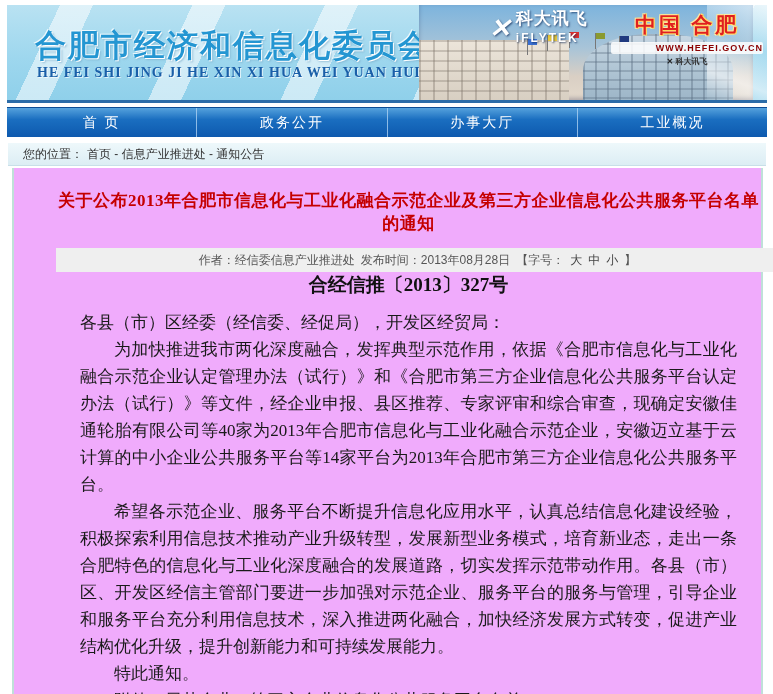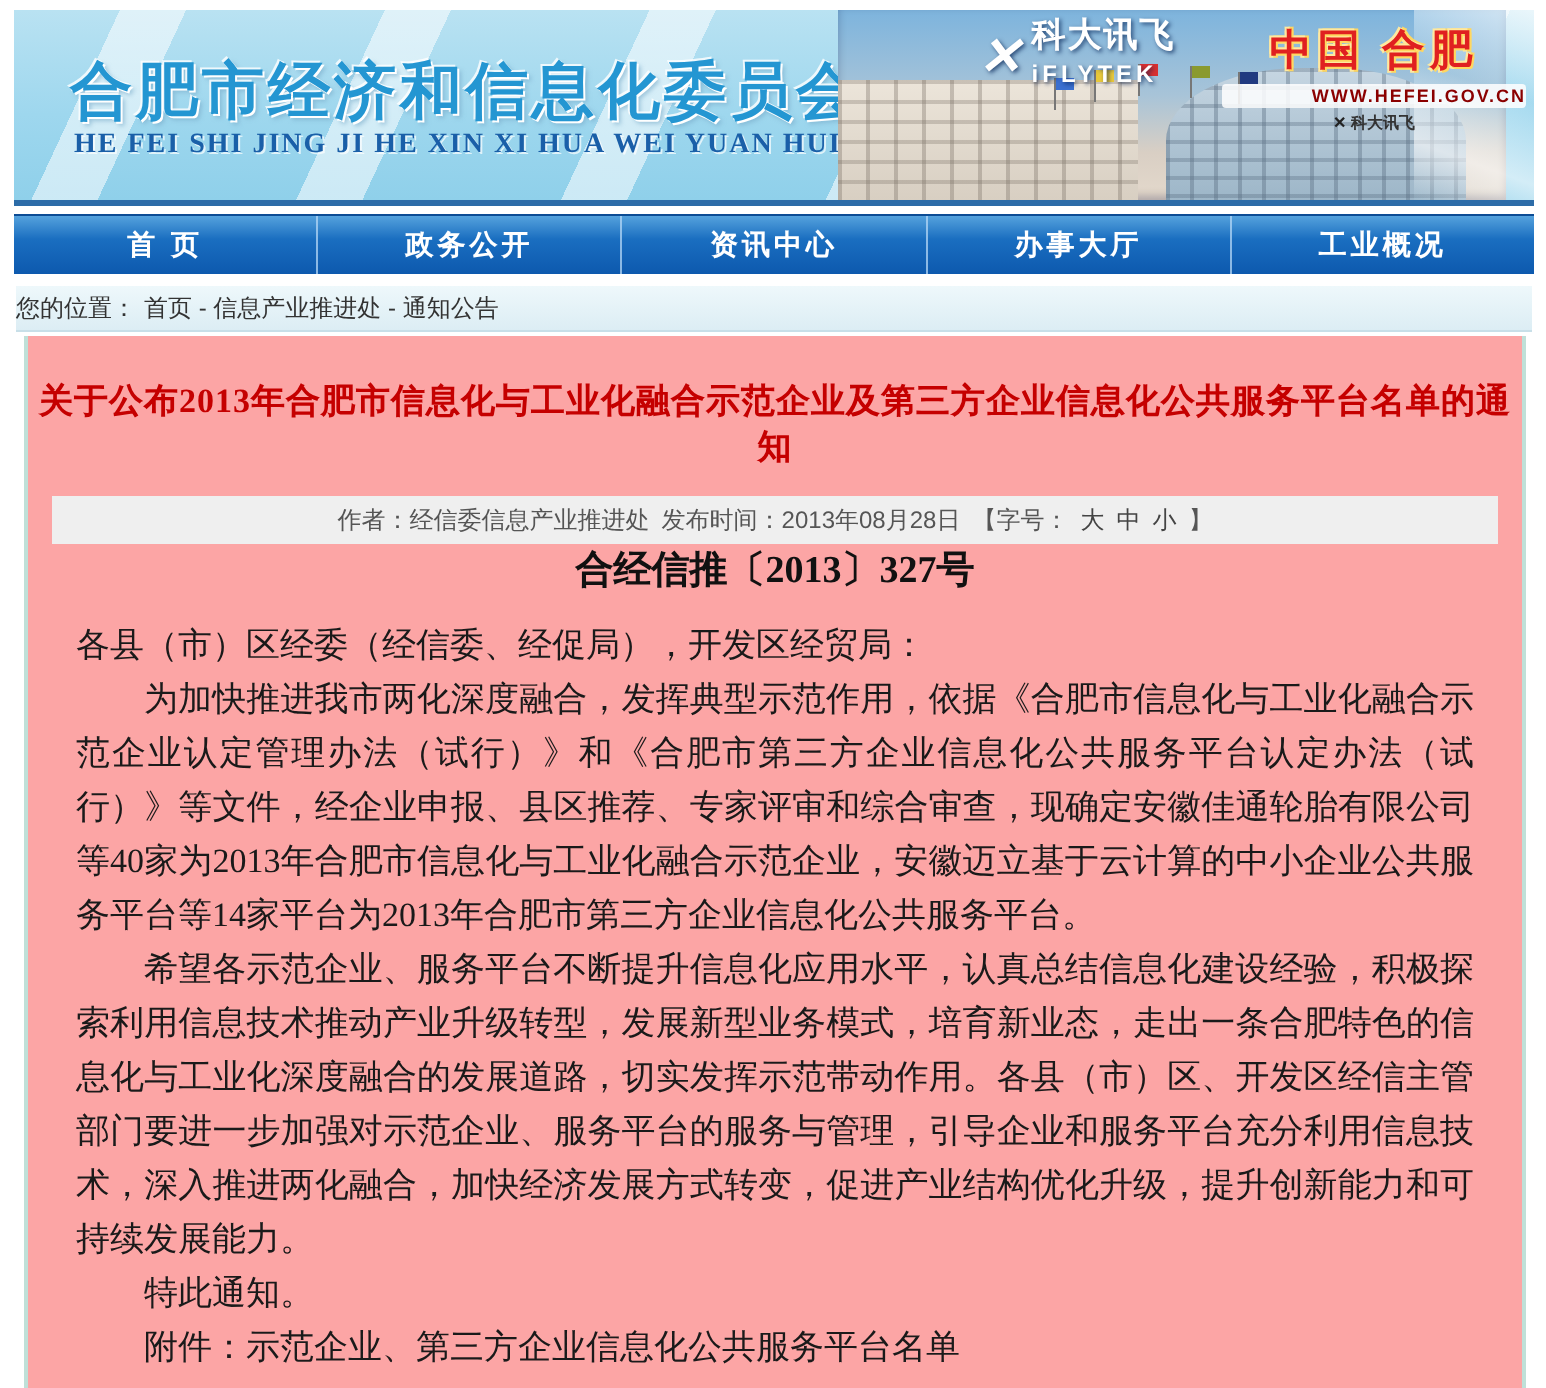--- a/index.html
+++ b/index.html
@@ -90,40 +90,41 @@
 
   
   .nav {
     position:absolute; left:7px; right:6px; top:107px; height:30px;
     display:flex; align-items:stretch;
     background:linear-gradient(180deg, #55a2dd 0%, #1a6ec0 40%, #0d59ae 100%);
     border-top:1px solid #0c4c94;
   }
   .nav-item {
     flex:1; display:flex; align-items:center; justify-content:center;
-    color:#fff; font-size:14px; font-weight:bold; letter-spacing:2px; cursor:pointer;
+    color:#fff; font-size:14px; font-weight:normal; letter-spacing:2px; cursor:pointer;
   }
   .nav-item + .nav-item { border-left:1px solid rgba(180,215,245,.75); }
 
   
   .breadcrumb {
     position:absolute; left:8px; right:7px; top:143px; height:23px;
     background:linear-gradient(180deg, #eef8fb, #dcedf4);
     border-bottom:1px solid #c8dfe8;
-    display:flex; align-items:center; 
+    display:flex; align-items:center; padding-left:15px;
     font-size:12px; color:#333;
   }
   .breadcrumb .path { margin-left:4px; cursor:pointer; }
 
   
   .content {
     position:absolute; left:12px; right:10px; top:168px; bottom:0;
-    background:#fca5a5;
+    background:#f0abfc;
     border-left:2px solid var(--border-teal, #bfe0d8);
     border-right:2px solid var(--border-teal, #bfe0d8);
+    padding-left:42px;
   }
   .article-title {
     margin-top:21px; text-align:center;
     font-size:17px; font-weight:bold; color:var(--title-red, #c50000);
     font-family:"Liberation Serif", serif; letter-spacing:0.5px;
   }
   .meta-bar {
     margin:13px auto 0; width:723px; height:24px; background:#efefef;
     display:flex; align-items:center; justify-content:center;
     font-size:12px; color:#555; gap:6px;
@@ -182,21 +183,20 @@
     <div class="badge">
       <div class="badge-title">中国 合肥</div>
       <div class="badge-url">WWW.HEFEI.GOV.CN</div>
       <div class="badge-small">科大讯飞</div>
     </div>
   </div>
 
   <div class="nav">
     <div class="nav-item">首 页</div>
     <div class="nav-item">政务公开</div>
-    <div class="nav-item">资讯中心</div>
     <div class="nav-item">办事大厅</div>
     <div class="nav-item">工业概况</div>
   </div>
 
   <div class="breadcrumb">
     <span>您的位置：</span>
     <span class="path">首页 - 信息产业推进处 - 通知公告</span>
   </div>
 
   <div class="content">

